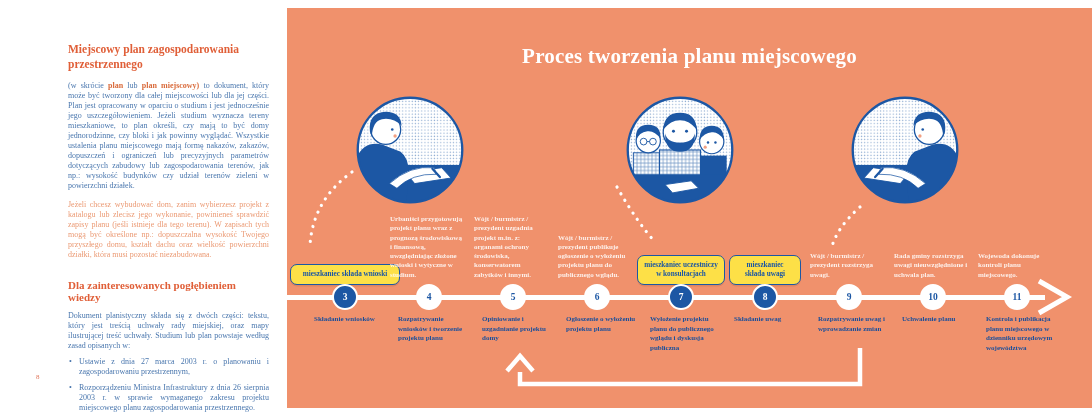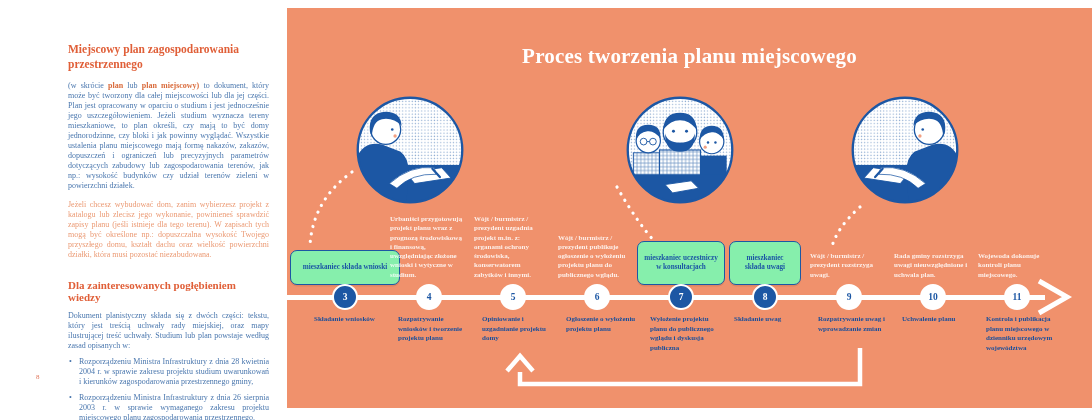--- a/index.html
+++ b/index.html
@@ -40,38 +40,38 @@
   .step-caption{position:absolute;top:307px;left:9px;width:76px;
                 font-size:7px;line-height:9.5px;font-weight:bold;color:#1b4f9b;}
   .step-circle{position:absolute;top:276px;left:50%;transform:translateX(-50%);
                width:22px;height:22px;border-radius:50%;border:2px solid #ffffff;
                display:flex;align-items:center;justify-content:center;
                font-size:9.5px;font-weight:bold;}
   .step-circle.filled{background:#1c57a4;color:#ffffff;}
   .step-circle.open{background:#ffffff;color:#1c57a4;}
 
   .callout-box{position:absolute;bottom:123px;left:50%;transform:translateX(-50%);
-               background:#86efac;border:1.6px solid #1c57a4;border-radius:7px;
-               padding:12px 6px;text-align:center;font-size:7.2px;line-height:9px;
+               background:#fde047;border:1.6px solid #1c57a4;border-radius:7px;
+               padding:5px 6px;text-align:center;font-size:7.2px;line-height:9px;
                font-weight:bold;color:#1c57a4;box-shadow:0 1.5px 0 rgba(0,0,0,.08);}
   .box-w110{width:96px;} .box-w86{width:74px;} .box-w64{width:58px;}
 </style>
 </head>
 <body>
 
 <div class="canvas">
 
   <div class="left-page">
     <h1 class="lp-h1">Miejscowy plan zagospodarowania przestrzennego</h1>
     <p class="lp-body"><span>(w skrócie </span><span class="lp-term">plan</span><span> lub </span><span class="lp-term">plan miejscowy)</span><span> to dokument, który może być tworzony dla całej miejscowości lub dla jej części. Plan jest opracowany w oparciu o studium i jest jednocześnie jego uszczegółowieniem. Jeżeli studium wyznacza tereny mieszkaniowe, to plan określi, czy mają to być domy jednorodzinne, czy bloki i jak powinny wyglądać. Wszystkie ustalenia planu miejscowego mają formę nakazów, zakazów, dopuszczeń i ograniczeń lub precyzyjnych parametrów dotyczących zabudowy lub zagospodarowania terenów, jak np.: wysokość budynków czy udział terenów zieleni w powierzchni działek.</span></p>
     <p class="lp-tip">Jeżeli chcesz wybudować dom, zanim wybierzesz projekt z katalogu lub zlecisz jego wykonanie, powinieneś sprawdzić zapisy planu (jeśli istnieje dla tego terenu). W zapisach tych mogą być określone np.: dopuszczalna wysokość Twojego przyszłego domu, kształt dachu oraz wielkość powierzchni działki, która musi pozostać niezabudowana.</p>
     <h2 class="lp-h2">Dla zainteresowanych pogłębieniem wiedzy</h2>
     <p class="lp-body lp-knowledge">Dokument planistyczny składa się z dwóch części: tekstu, który jest treścią uchwały rady miejskiej, oraz mapy ilustrującej treść uchwały. Studium lub plan powstaje według zasad opisanych w:</p>
     <ul class="lp-bullets">
-      <li>Rozporządzeniu Ministra Infrastruktury z dnia 28 kwietnia 2004 r. w sprawie zakresu projektu studium uwarunkowań i kierunków zagospodarowania przestrzennego gminy,</li>
+      <li>Ustawie z dnia 27 marca 2003 r. o planowaniu i zagospodarowaniu przestrzennym,</li>
       <li>Rozporządzeniu Ministra Infrastruktury z dnia 26 sierpnia 2003 r. w sprawie wymaganego zakresu projektu miejscowego planu zagospodarowania przestrzennego.</li>
     </ul>
     <div class="page-num">8</div>
   </div>
 
   <div class="panel">
     <h1 class="info-title">Proces tworzenia planu miejscowego</h1>
 
     <svg class="deco-svg" viewBox="0 0 805 400">
       <g fill="none" stroke="#ffffff" stroke-width="3.2" stroke-linecap="round" stroke-dasharray="0.1 7.5">

